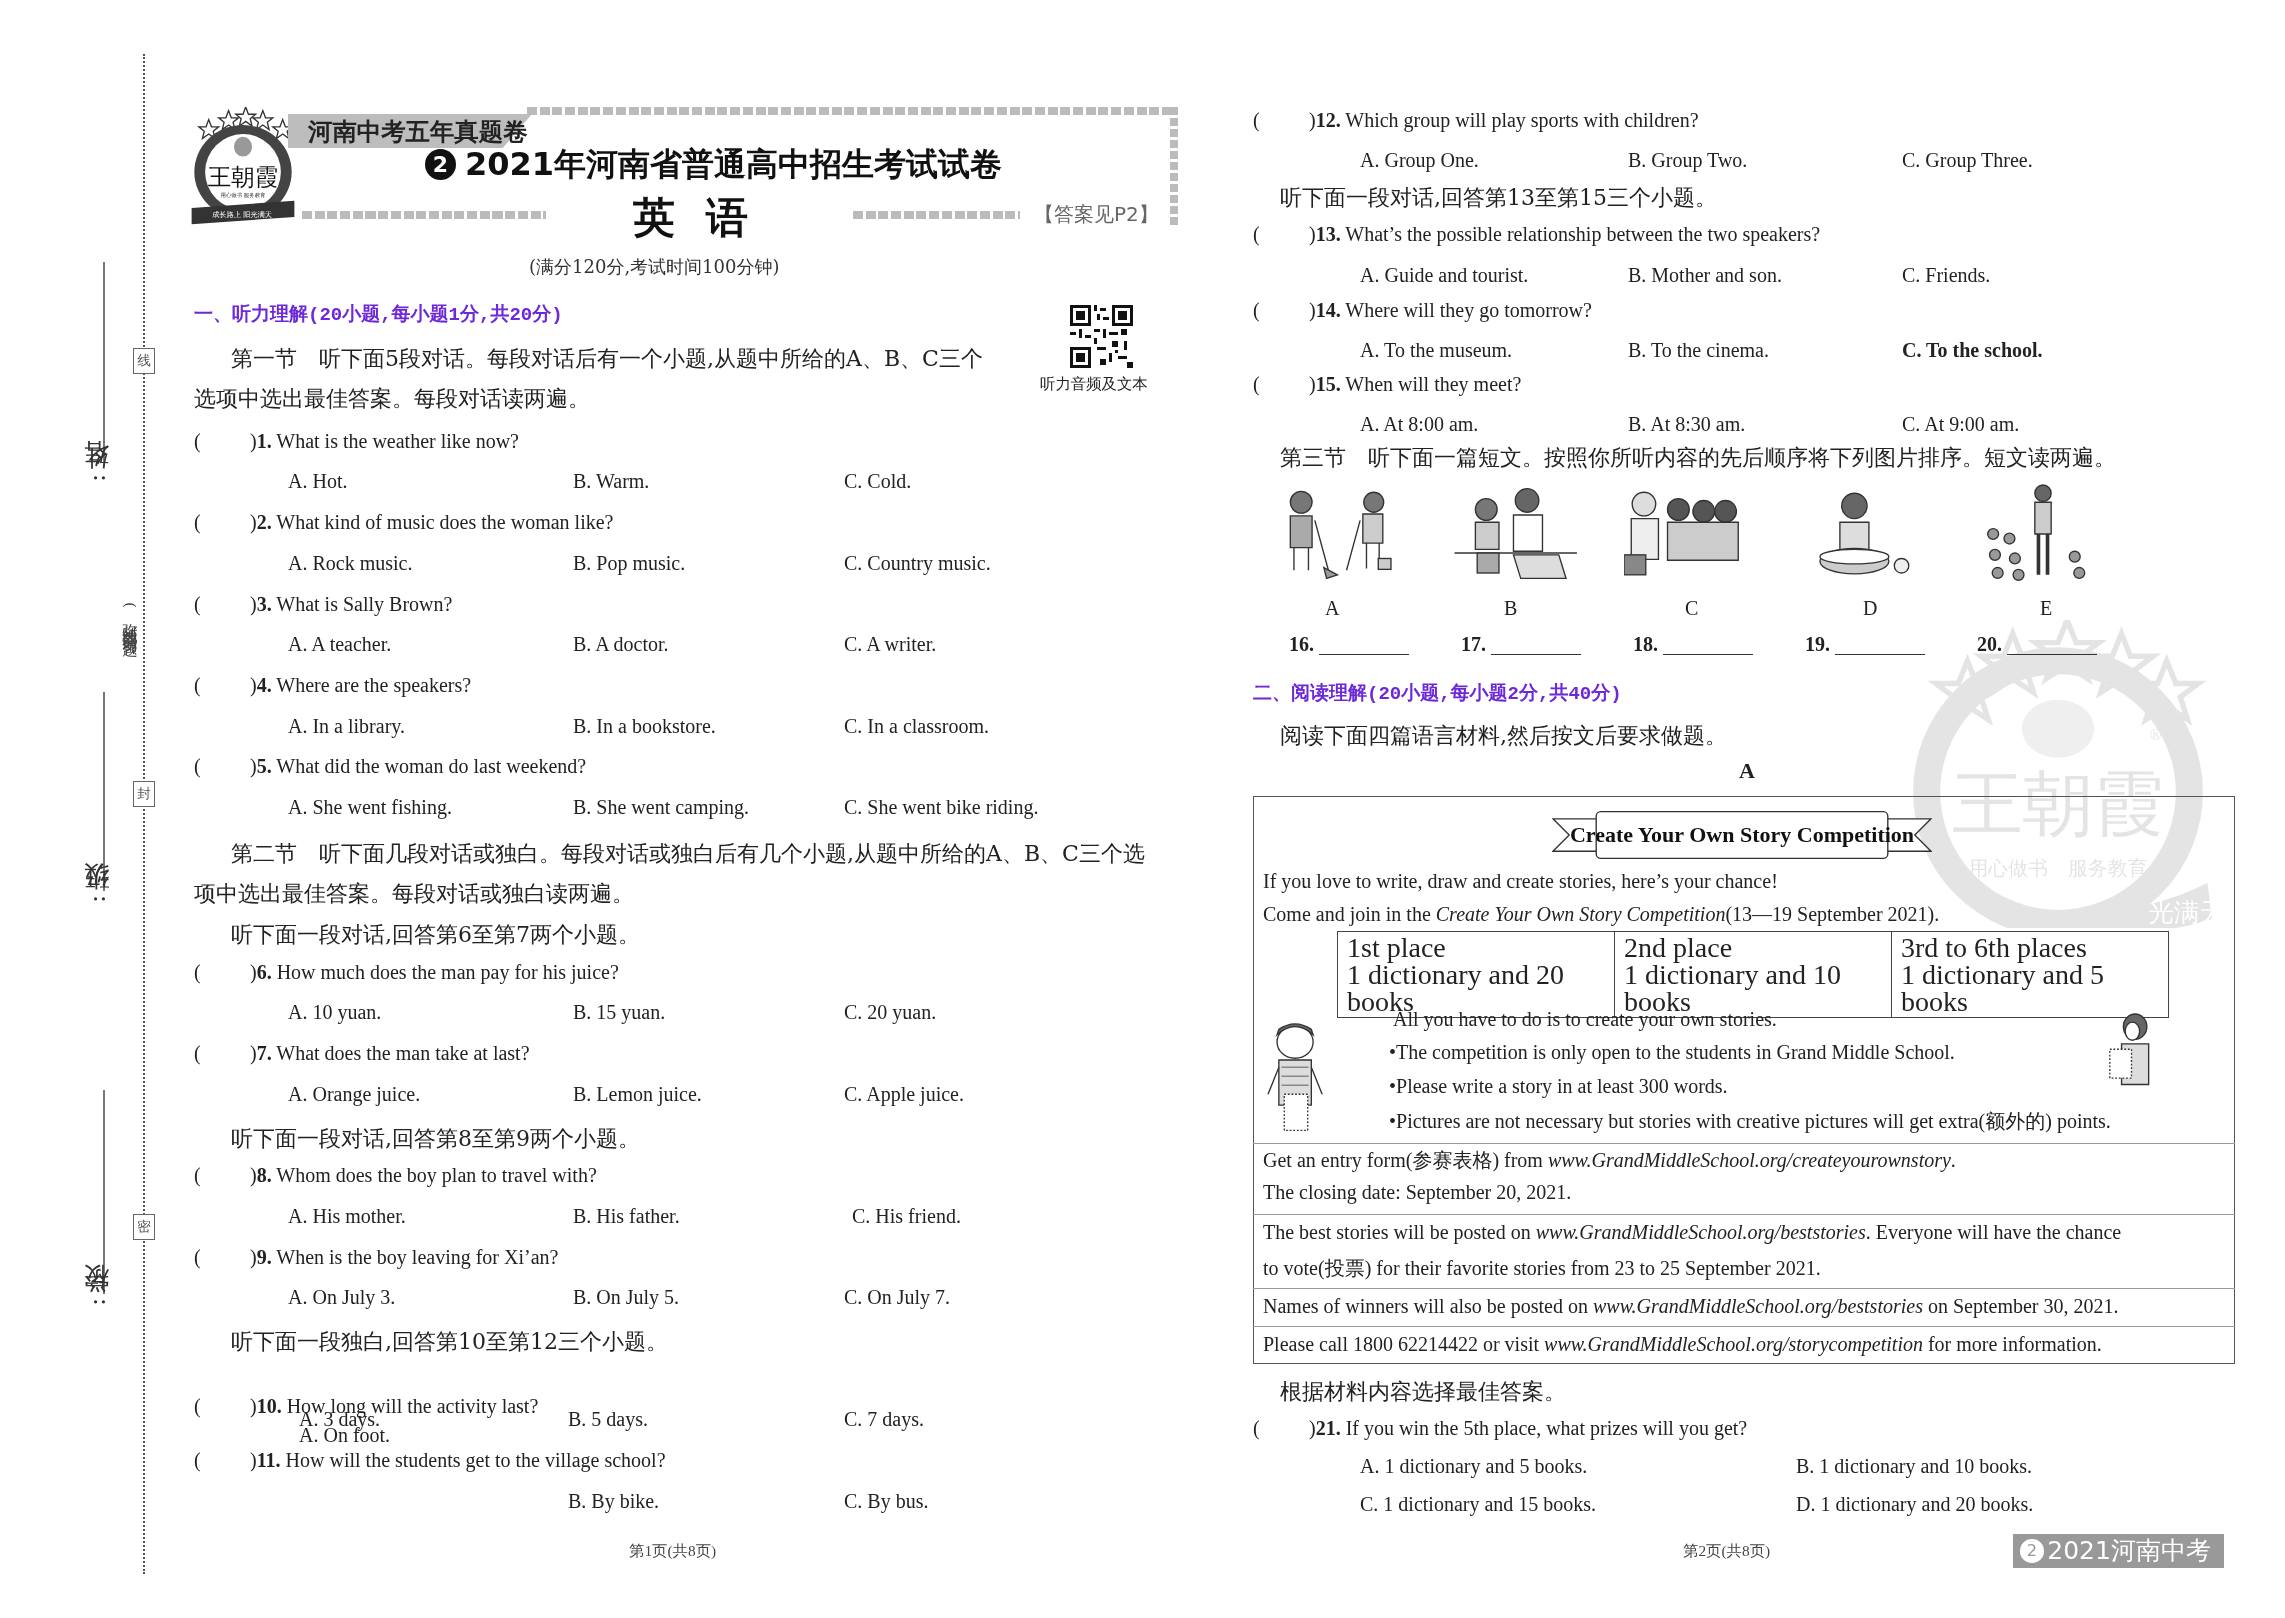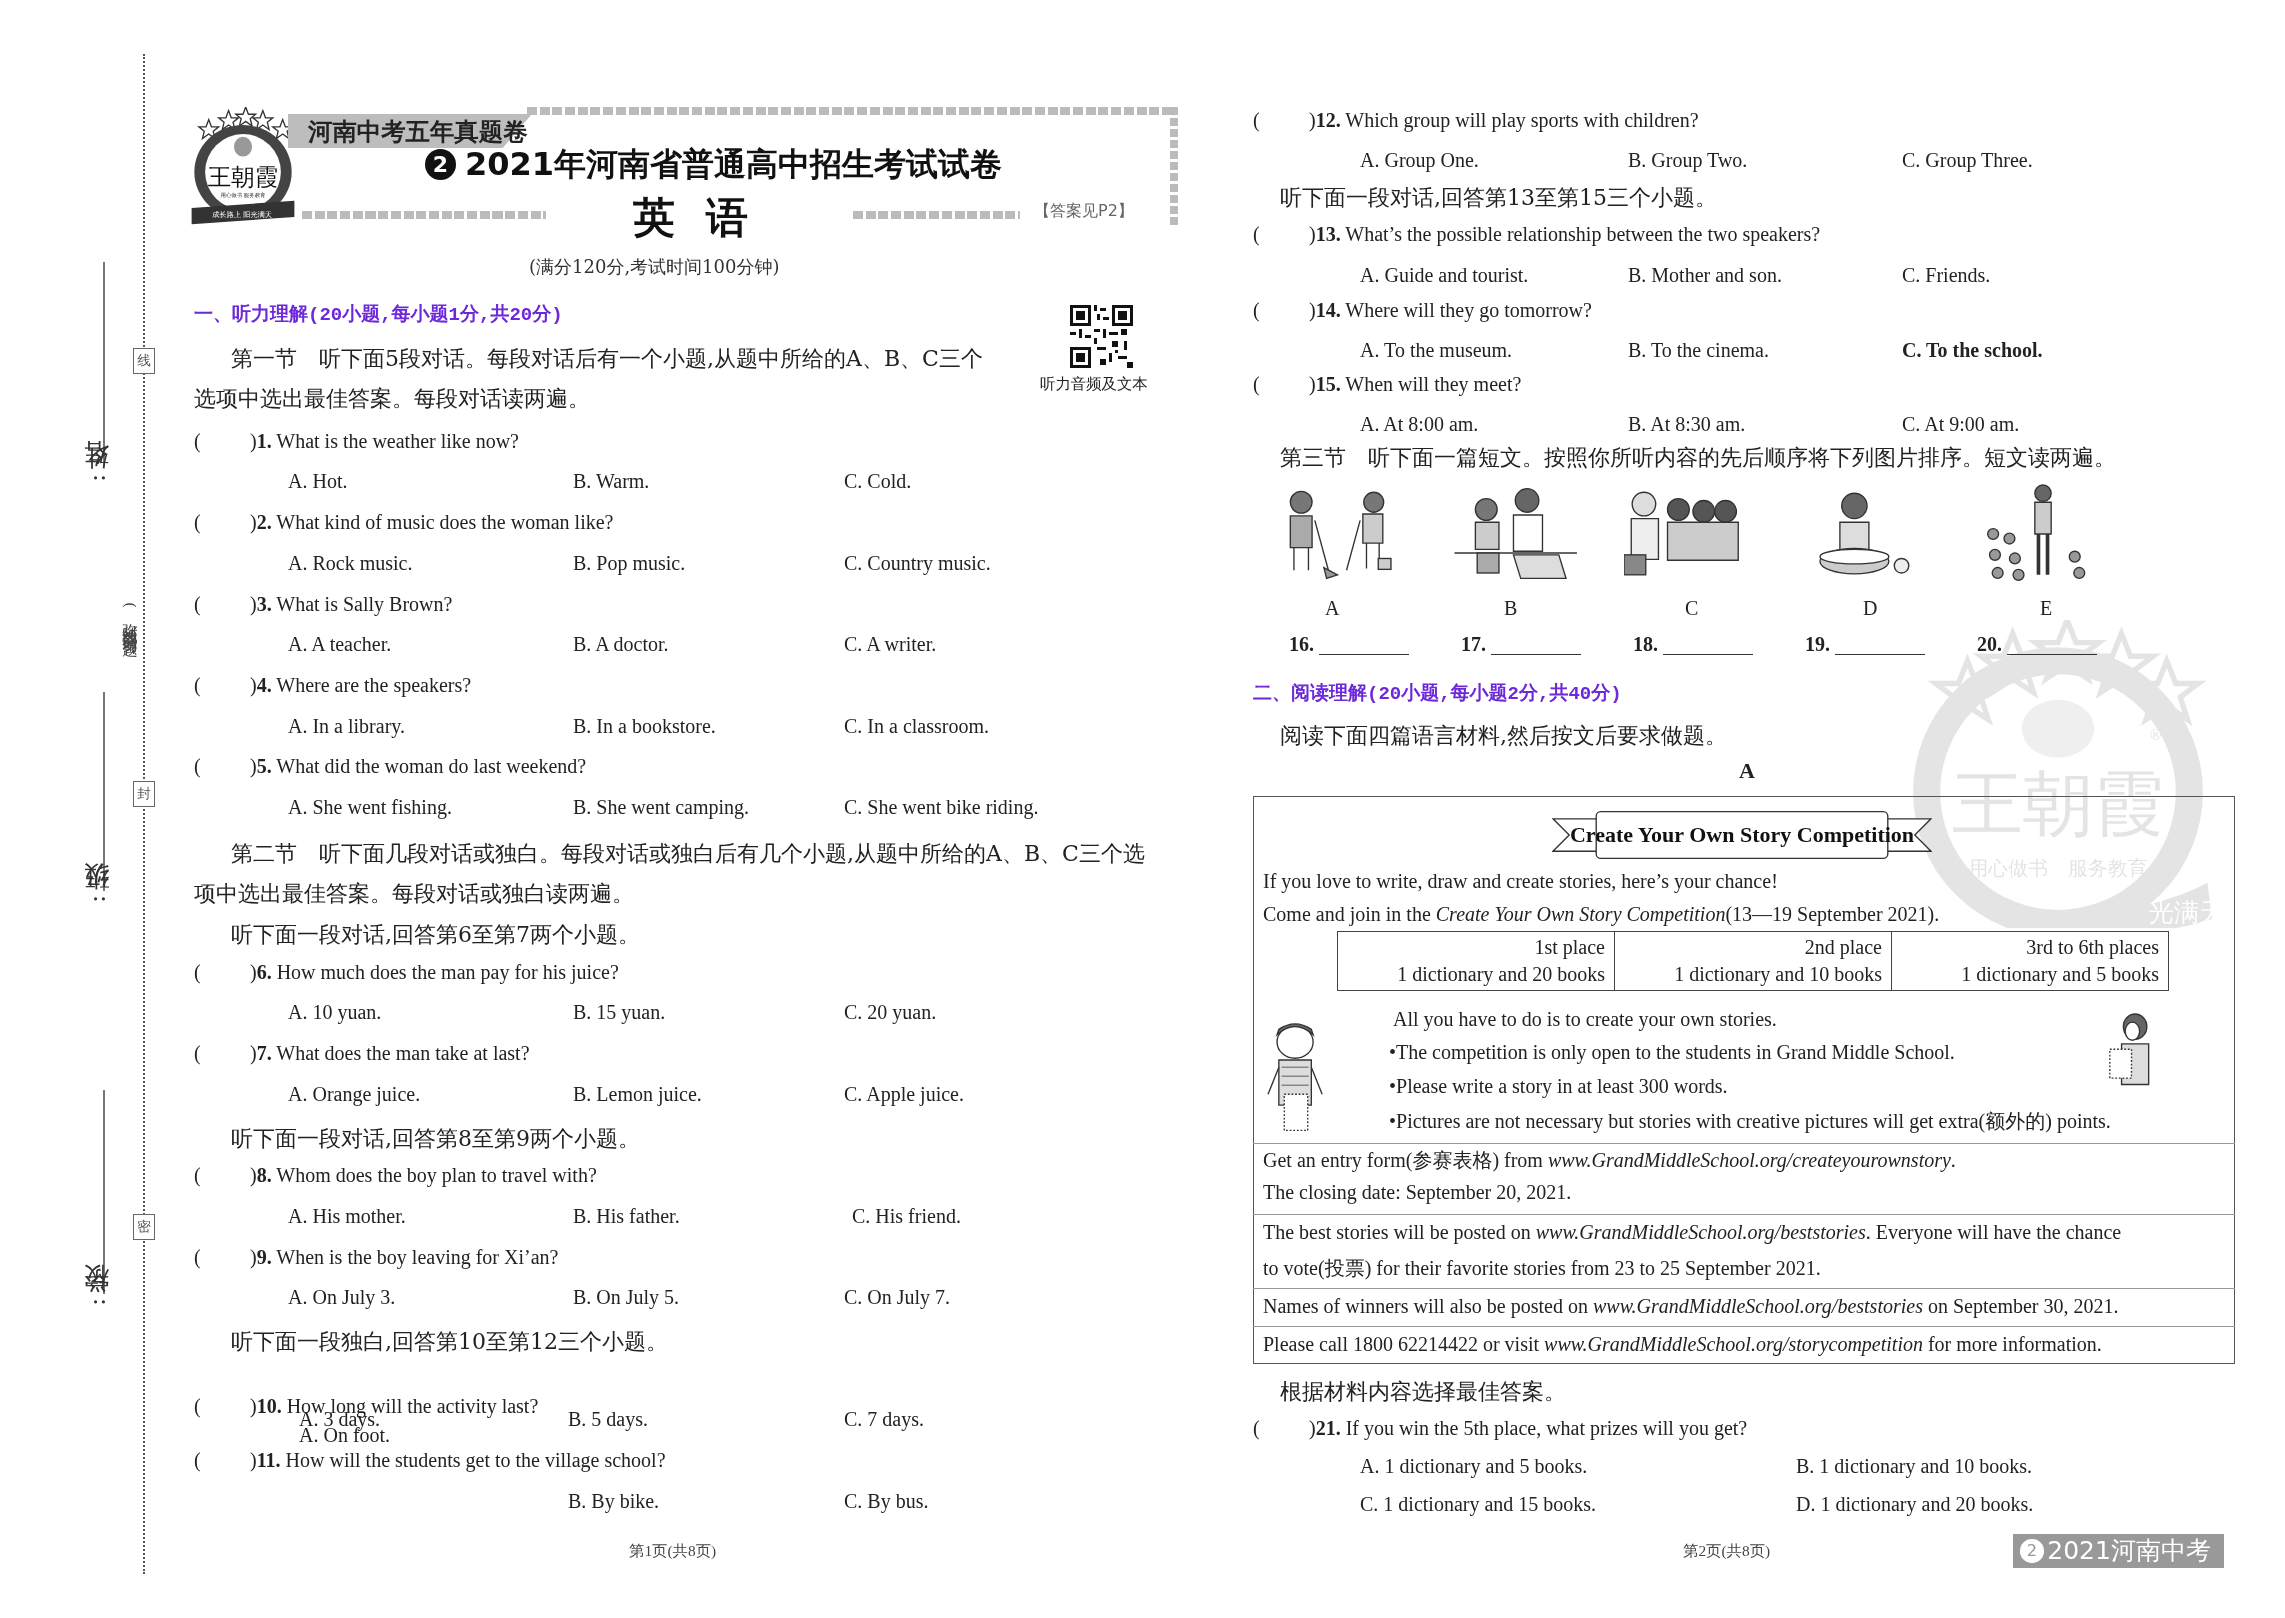--- a/index.html
+++ b/index.html
@@ -31,21 +31,21 @@
   .dash-left-low { position:absolute; left:302px; top:211px; width:244px; height:8.1px;
                    background:repeating-linear-gradient(90deg,#bbb 0 10px,transparent 10px 12.7px); }
   .dash-right-low { position:absolute; left:853px; top:211px; width:167px; height:8.1px;
                     background:repeating-linear-gradient(90deg,#bbb 0 10px,transparent 10px 12.7px); }
   .main-title { position:absolute; left:425px; top:143px; font-size:32px; font-weight:bold; color:#111;
                 font-family:"DejaVu Sans",sans-serif; }
   .circ-num { display:inline-block; width:31px; height:31px; border-radius:50%; background:#111; color:#fff;
               text-align:center; line-height:31px; font-size:22px; margin-right:9px; vertical-align:2.7px; }
   .subject { position:absolute; left:633px; top:190px; font-size:42px; font-weight:bold; color:#111;
              font-family:"DejaVu Sans",sans-serif; letter-spacing:31px; }
-  .answer-ref { position:absolute; left:1034px; top:201px; font-size:16px; color:#666;
+  .answer-ref { position:absolute; left:1034px; top:201px; font-size:20px; color:#666;
                 font-family:"DejaVu Sans",sans-serif; }
   .score-info { position:absolute; left:529px; top:255px; font-size:18px; color:#333; font-family:"DejaVu Serif",serif; }
 
   
   .sec-head { position:absolute; font-size:19px; font-weight:bold; color:#6d28d9; font-family:Liberation Mono, monospace; }
   .instr { position:absolute; font-size:22px; color:#222; font-family:"DejaVu Serif",serif; }
   .q { position:absolute; font-size:20px; color:#222; white-space:nowrap; }
   .q .paren-l { display:inline-block; width:56px; }
   .q .num { font-weight:bold; }
   .opt { position:absolute; font-size:20px; color:#222; white-space:nowrap; }
@@ -70,21 +70,21 @@
 
   
   .box { position:absolute; left:1253px; top:796px; width:982px; height:568px; border:1.4px solid #555; box-sizing:border-box; }
   .box-row-sep { position:absolute; left:1253px; width:982px; height:0; border-top:1.4px solid #999; }
   .ribbon { position:absolute; left:1552px; top:808px; width:380px; height:54px; }
   .ribbon-title { position:absolute; left:1551px; top:811px; width:382px; text-align:center; font-size:22px;
                   font-weight:bold; color:#111; line-height:47px; }
   .box-text { position:absolute; font-size:20px; color:#222; white-space:nowrap; }
   .box-text i { font-style:italic; }
   .prize-table { position:absolute; left:1337px; top:931px; border-collapse:collapse; }
-  .prize-table td { border:1.4px solid #444; font-size:20px; text-align:right; padding:1.8px 9px; line-height:27px; width:258px; }
+  .prize-table td { border:1.4px solid #444; font-size:28px; text-align:left; padding:1.8px 9px; line-height:27px; width:258px; }
   .kid { position:absolute; }
 </style>
 </head>
 <body>
 
 <div class="dotline"></div>
 <div class="margin-box" style="top:348px">线</div>
 <div class="margin-box" style="top:781px">封</div>
 <div class="margin-box" style="top:1214px">密</div>
 

